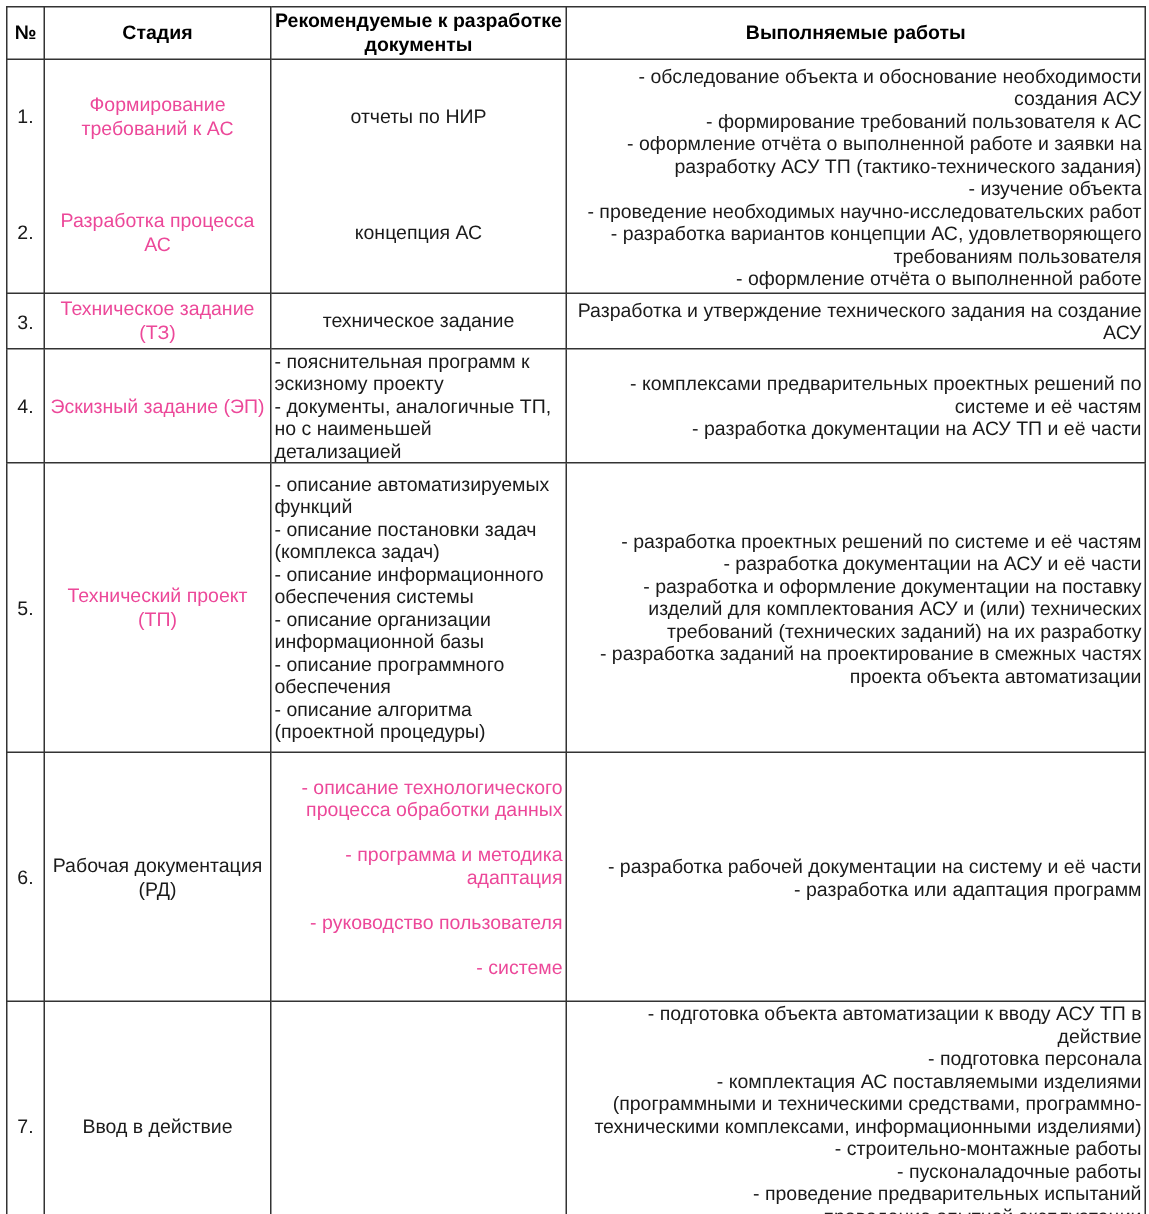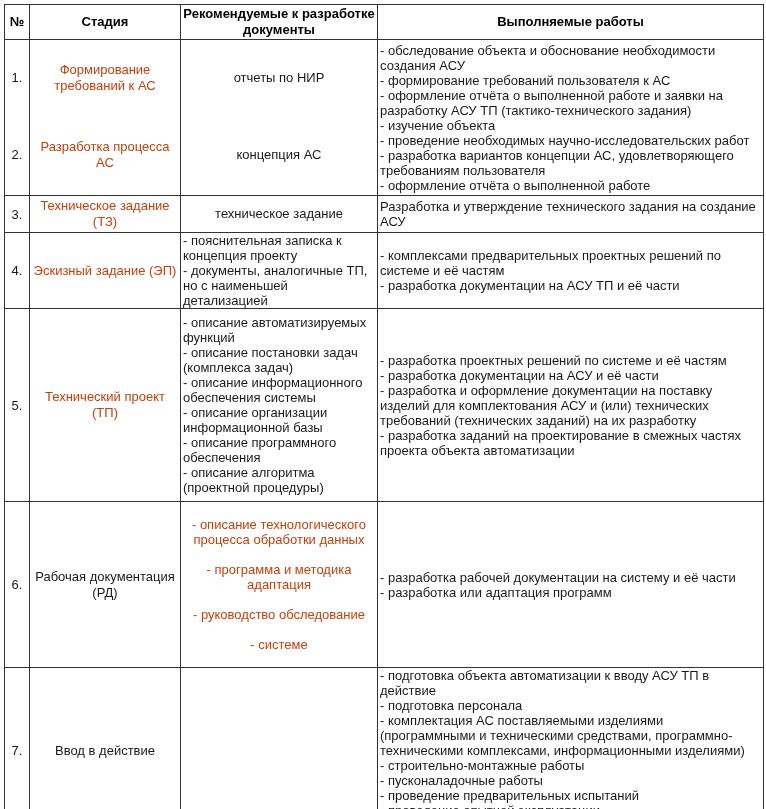--- a/index.html
+++ b/index.html
@@ -34,25 +34,25 @@
   tr.h-r7   { height: 165px; }
 
   .c-num   { text-align: center; line-height: 15px; }
   .c-stage { text-align: center; line-height: 16px; padding: 1px 3px; }
   .c-docs-center { text-align: center; line-height: 16px; }
   .c-docs-list {
     text-align: left; white-space: pre-line; line-height: 15px;
     padding: 0 2px; vertical-align: middle;
   }
   .c-works {
-    text-align: left; white-space: pre-line; line-height: 15px;
+    text-align: right; white-space: pre-line; line-height: 15px;
     padding: 0 2px; vertical-align: middle;
   }
-  .link { color: #c2410c; cursor: pointer; }
-  .doc-link { display: block; text-align: center; line-height: 15px; }
+  .link { color: #ec4899; cursor: pointer; }
+  .doc-link { display: block; text-align: right; line-height: 15px; }
 
   
   .stack { display: flex; flex-direction: column; height: 153px; }
   .half-1 { flex: 75; display: flex; align-items: center; justify-content: center; text-align: center; line-height: 16px; }
   .half-2 { flex: 80; display: flex; align-items: center; justify-content: center; text-align: center; line-height: 16px; }
 </style>
 </head>
 <body>
 
 <table class="stages">
@@ -107,21 +107,21 @@
     <tr class="h-r3">
       <td class="c-num">3.</td>
       <td class="c-stage"><span class="link">Техническое задание (ТЗ)</span></td>
       <td class="c-docs-center">техническое задание</td>
       <td class="c-works">Разработка и утверждение технического задания на создание АСУ</td>
     </tr>
 
     <tr class="h-r4">
       <td class="c-num">4.</td>
       <td class="c-stage"><span class="link">Эскизный задание (ЭП)</span></td>
-      <td class="c-docs-list">- пояснительная записка к концепция проекту
+      <td class="c-docs-list">- пояснительная программ к эскизному проекту
 - документы, аналогичные ТП, но с наименьшей детализацией</td>
       <td class="c-works">- комплексами предварительных проектных решений по системе и её частям
 - разработка документации на АСУ ТП и её части</td>
     </tr>
 
     <tr class="h-r5">
       <td class="c-num">5.</td>
       <td class="c-stage"><span class="link">Технический проект (ТП)</span></td>
       <td class="c-docs-list">- описание автоматизируемых функций
 - описание постановки задач (комплекса задач)
@@ -134,21 +134,21 @@
 - разработка и оформление документации на поставку изделий для комплектования АСУ и (или) технических требований (технических заданий) на их разработку
 - разработка заданий на проектирование в смежных частях проекта объекта автоматизации</td>
     </tr>
 
     <tr class="h-r6">
       <td class="c-num">6.</td>
       <td class="c-stage">Рабочая документация (РД)</td>
       <td class="c-docs-list">
         <span class="link doc-link">- описание технологического процесса обработки данных</span>
         <span class="link doc-link">- программа и методика адаптация</span>
-        <span class="link doc-link">- руководство обследование</span>
+        <span class="link doc-link">- руководство пользователя</span>
         <span class="link doc-link">- системе</span>
       </td>
       <td class="c-works">- разработка рабочей документации на систему и её части
 - разработка или адаптация программ</td>
     </tr>
 
     <tr class="h-r7">
       <td class="c-num">7.</td>
       <td class="c-stage">Ввод в действие</td>
       <td class="c-docs-list"></td>

